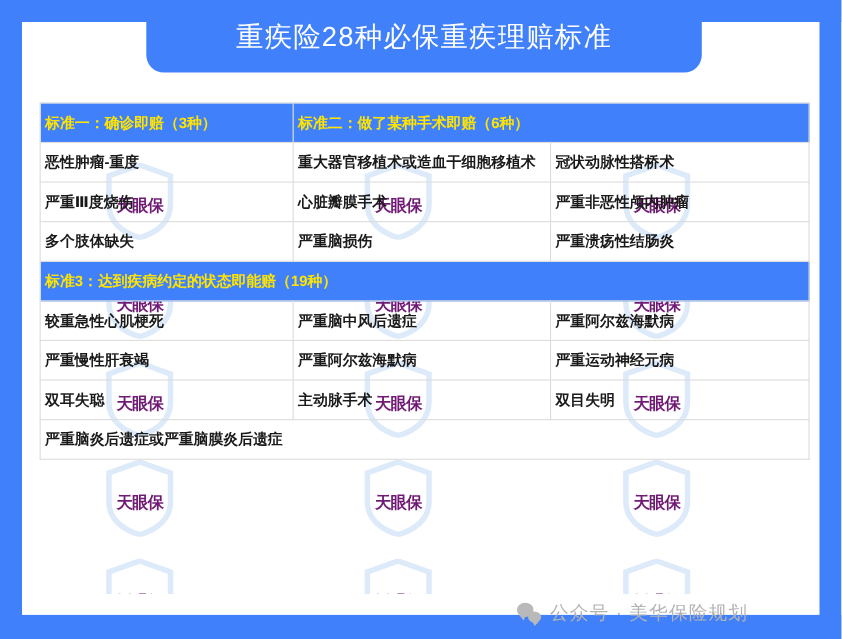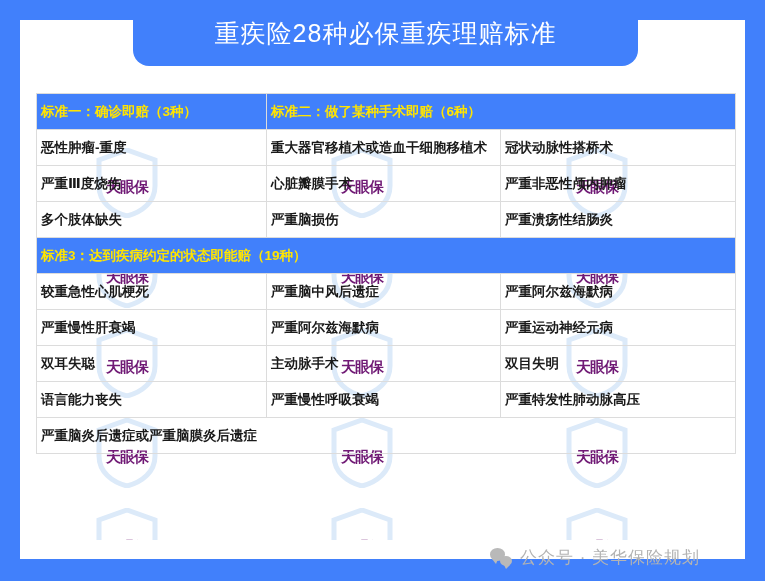--- a/index.html
+++ b/index.html
@@ -138,21 +138,21 @@
     border-color: #4180fb;
     height: 37px;
   }
   col.c1 { width: 230px; }
   col.c2 { width: 234px; }
   col.c3 { width: 235px; }
 
   
   #footer {
     position: absolute;
-    left: 490px;
+    left: 470px;
     top: 544px;
     height: 26px;
     display: flex;
     align-items: center;
     gap: 8px;
     z-index: 6;
   }
   #wechat-icon {
     position: relative;
     width: 22px;
@@ -342,25 +342,20 @@
           <td>严重慢性肝衰竭</td>
           <td>严重阿尔兹海默病</td>
           <td>严重运动神经元病</td>
         </tr>
         <tr>
           <td>双耳失聪</td>
           <td>主动脉手术</td>
           <td>双目失明</td>
         </tr>
         <tr>
-          <td>语言能力丧失</td>
-          <td>严重慢性呼吸衰竭</td>
-          <td>严重特发性肺动脉高压</td>
-        </tr>
-        <tr>
           <td colspan="3">严重脑炎后遗症或严重脑膜炎后遗症</td>
         </tr>
       </tbody>
   </table>
 
   <div id="footer">
     <div id="wechat-icon">
       <span class="b1"></span>
         <span class="b2"></span>
     </div>

